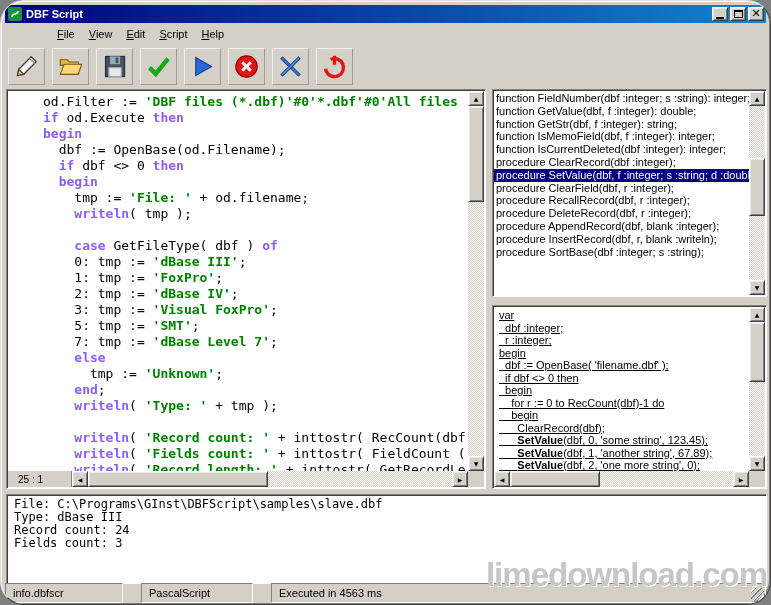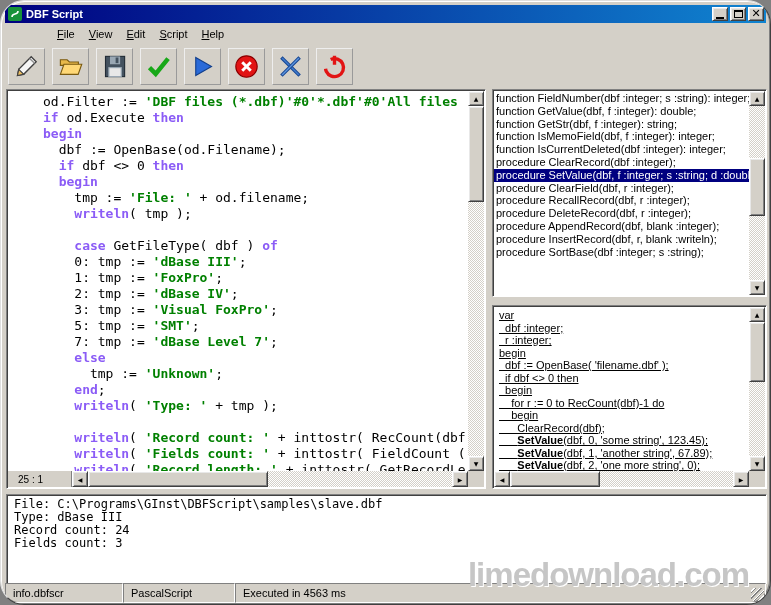--- a/index.html
+++ b/index.html
@@ -126,37 +126,37 @@
 
   
   .output {
     position: absolute; left: 5px; top: 493px; width: 761px; height: 90px; background: #fff;
     font-family: "DejaVu Sans Mono", "Liberation Mono", monospace;
     font-size: 12px; line-height: 13px; white-space: pre; overflow: hidden;
     padding: 3px 0 0 7px; color: #000;
   }
 
   
-  .statusbar { position: absolute; left: 4px; right: 4px; top: 582px; height: 20px; display: flex; gap: 0; }
+  .statusbar { position: absolute; left: 4px; right: 4px; top: 582px; height: 20px; display: flex; gap: 18px; }
   .status-cell {
     border: 1px solid; border-color: #808080 #fff #fff #808080;
     font-size: 11px; color: #000; display: flex; align-items: center;
     padding: 0 7px; white-space: nowrap; overflow: hidden;
   }
   .status-cell.c1 { flex: 0 0 118px; }
   .status-cell.c2 { flex: 0 0 112px; }
   .status-cell.c3 { flex: 1; position: relative; }
   .resize-grip {
     position: absolute; right: 1px; bottom: 1px; width: 13px; height: 13px;
     background: repeating-linear-gradient(135deg, transparent 0 2px, #fff 2px 3px, #808080 3px 4px);
   }
 
   
   .watermark {
-    position: absolute; right: 21px; bottom: 10px; z-index: 50;
+    position: absolute; right: 3px; bottom: 10px; z-index: 50;
     font-size: 33px; font-weight: bold; letter-spacing: -1px;
     color: #c6c6c6; text-shadow: 1px 1px 0 #ffffff;
     pointer-events: none;
   }
 </style>
 </head>
 <body>
 
 <div class="window">
 

